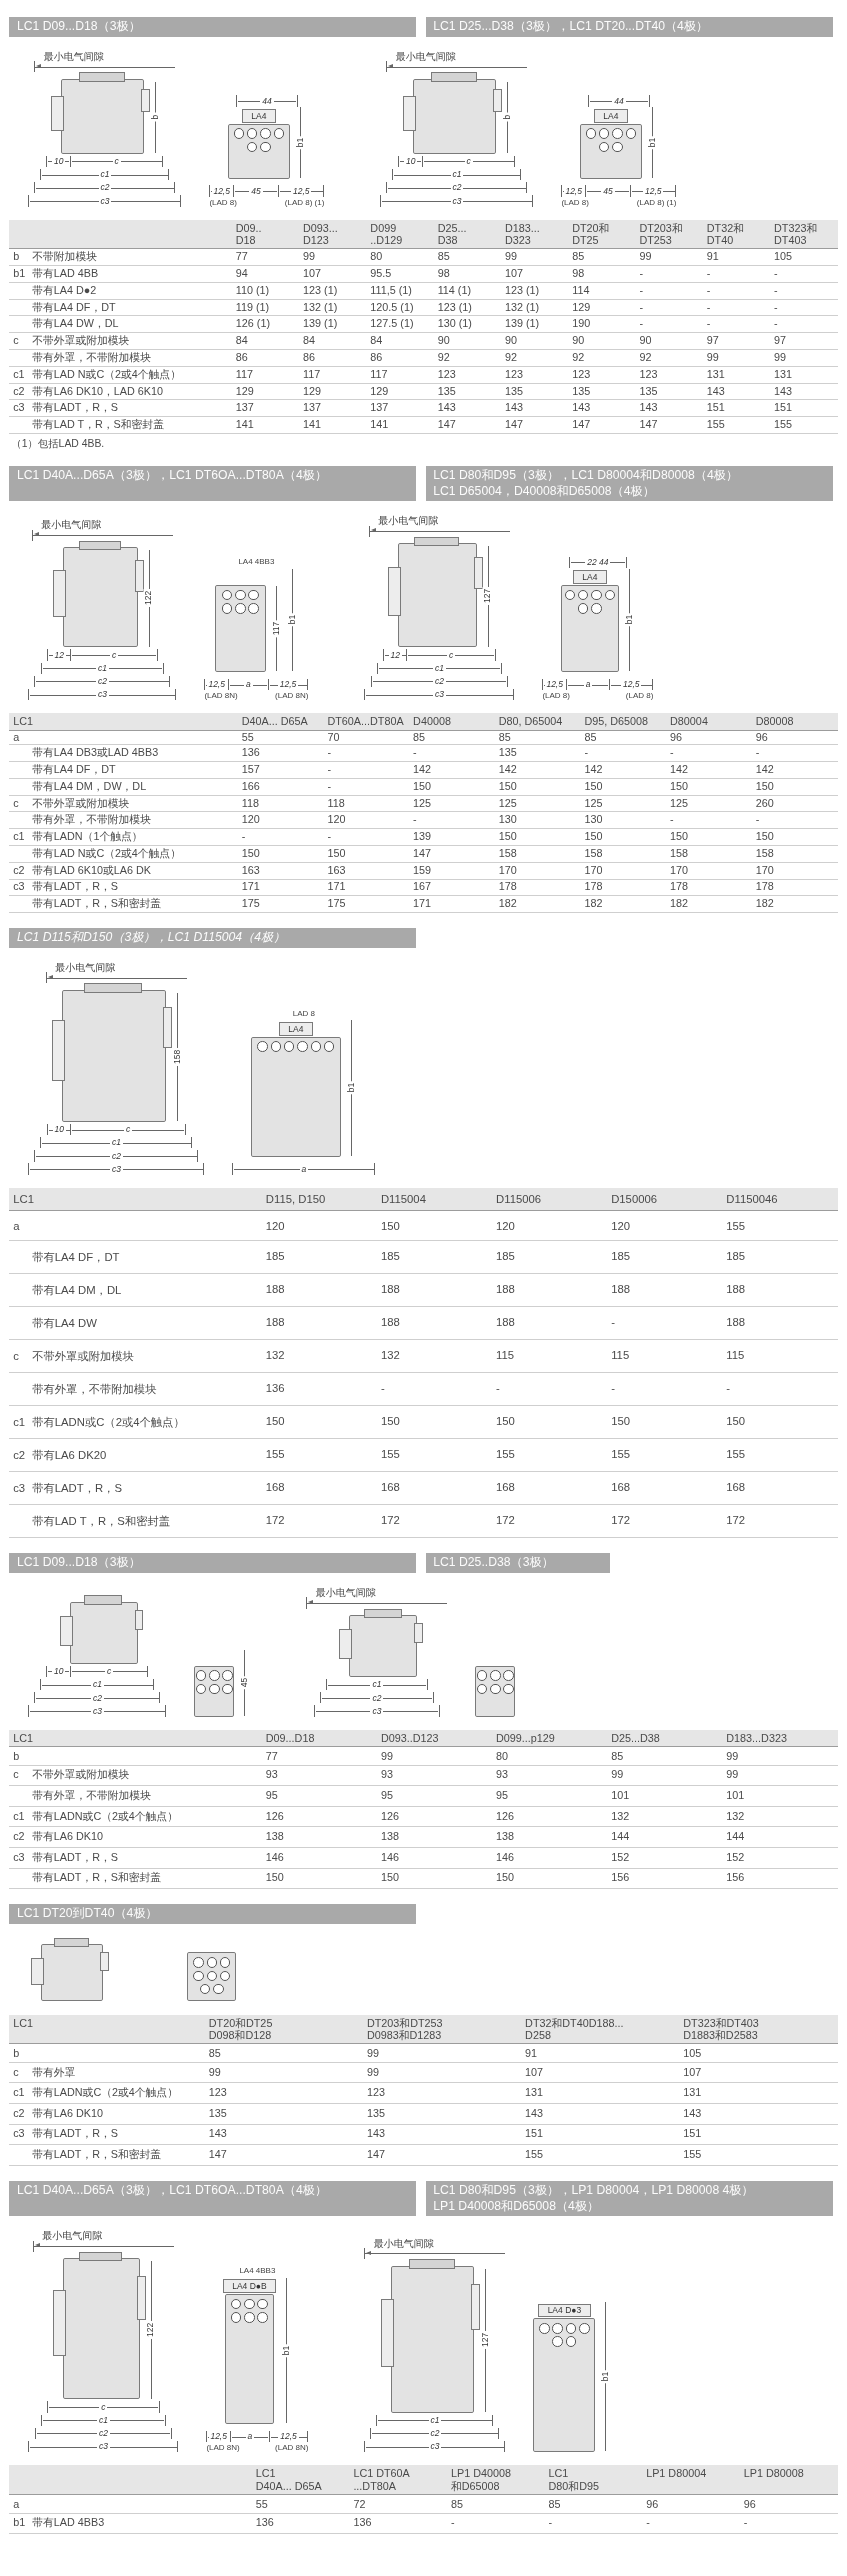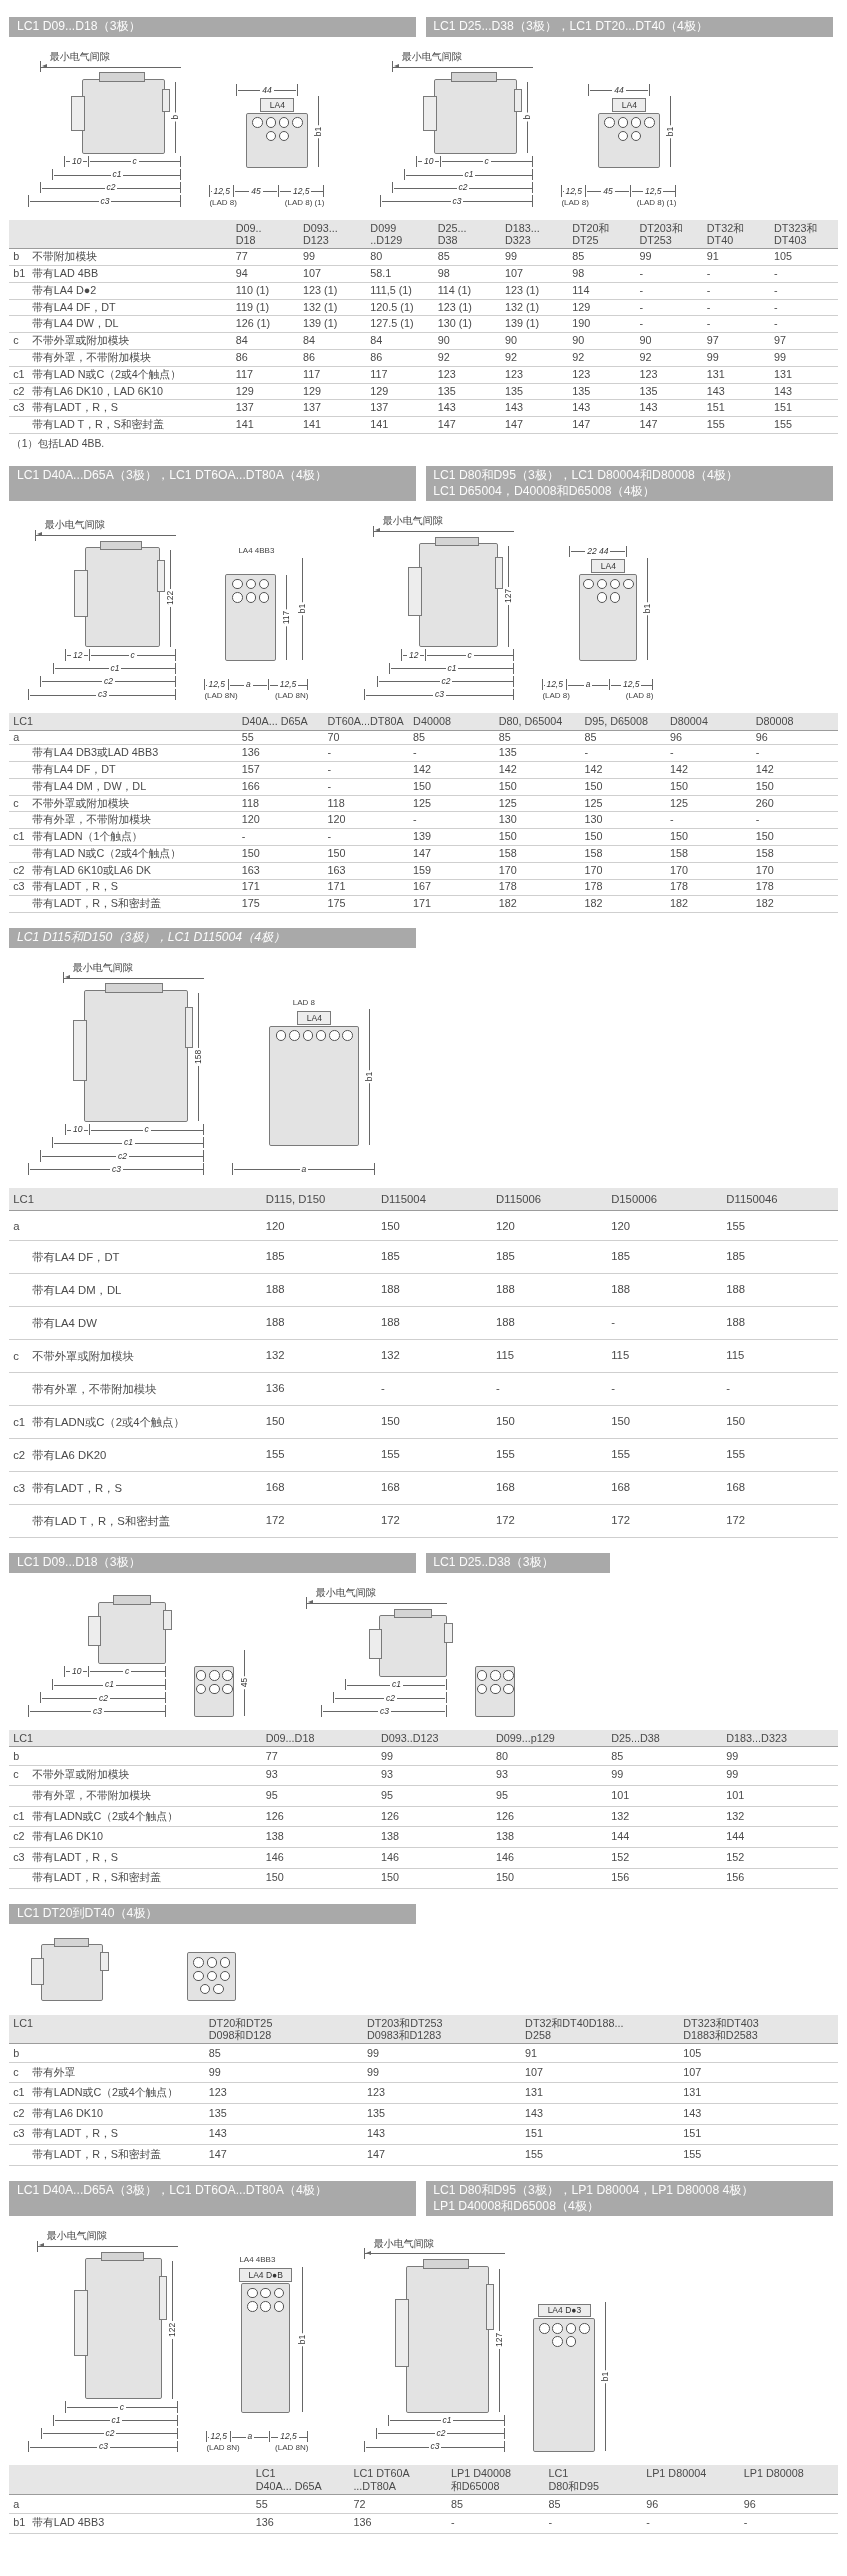--- a/index.html
+++ b/index.html
@@ -3,21 +3,21 @@
 <meta charset="utf-8">
 <style>
   html,body{margin:0;padding:0;background:#fff;}
   body{width:847px;font-family:"Liberation Sans","DejaVu Sans",sans-serif;color:#3c3c3c;}
   #page{box-sizing:border-box;width:847px;padding:17px 9.4px 24.5px 9.4px;}
   section.sec{margin-bottom:15px;}
   .bars{display:flex;gap:9.4px;margin-bottom:7.5px;align-items:stretch;}
   .bar{background:#a9a9a9;color:#fcfcfc;font-size:12.2px;padding:1.9px 7.5px;line-height:1.3;box-sizing:border-box;}
   .figs{display:flex;align-items:flex-end;gap:56px;padding:5.6px 7.5px 11.3px 19px;}
   .figure{display:flex;gap:28px;align-items:flex-end;}
-  .fgroup{display:flex;flex-direction:column;align-items:flex-end;}
+  .fgroup{display:flex;flex-direction:column;align-items:center;}
   .clear{margin-bottom:3.8px;}
   .cl-t{font-size:10px;color:#444;display:block;margin-left:9.4px;}
   .cl-a{width:141px;height:0;border-bottom:0.9px solid #666;position:relative;margin-top:2.8px;}
   .cl-a::before{content:'';position:absolute;left:0;top:-2.8px;border:2.8px solid transparent;border-right:5.6px solid #666;}
   .cl-a::after{content:'';position:absolute;left:0;top:-5.6px;height:11.3px;border-left:0.9px solid #666;}
   .srow{display:flex;align-items:flex-end;gap:4.7px;}
   .sil{position:relative;background:#e3e3e3;border:0.9px solid #7a7a7a;border-radius:1.9px;margin-left:13px;margin-top:7.5px;}
   .sil .s1{position:absolute;left:-11.3px;top:22%;width:11.3px;height:46%;background:#ededed;border:0.9px solid #7a7a7a;}
   .sil .s2{position:absolute;right:-6.6px;top:12%;width:6.6px;height:30%;background:#ededed;border:0.9px solid #7a7a7a;}
   .sil .s3{position:absolute;left:20%;top:-7.5px;width:55%;height:7.5px;background:#d4d4d4;border:0.9px solid #7a7a7a;}
@@ -29,21 +29,21 @@
   .dim::before{content:'';position:absolute;left:0.9px;right:0.9px;top:50%;border-top:0.9px solid #666;}
   .dim + .dim{border-left:0.9px solid #666;}
   .dim-t{position:relative;background:#fff;font-size:8.5px;padding:0 1.9px;color:#333;line-height:1;}
   .frow{display:flex;align-items:flex-end;gap:3.8px;}
   .fcol{display:flex;flex-direction:column;align-items:center;}
   .ftopwrap{align-self:center;}
   .box-above{font-size:8px;color:#444;margin-bottom:1.9px;align-self:center;white-space:nowrap;}
   .la4{border:0.9px solid #7a7a7a;background:#ededed;font-size:8.5px;padding:0.9px 8.5px;margin-bottom:0.9px;color:#333;white-space:nowrap;}
   .fbody{border:0.9px solid #7a7a7a;background:#e3e3e3;display:flex;flex-wrap:wrap;align-content:flex-start;justify-content:center;gap:2.8px;padding-top:3.8px;border-radius:1.9px;box-sizing:border-box;}
   .term{width:8.5px;height:8.5px;border:0.9px solid #555;border-radius:50%;background:#fff;}
-  .fbot{margin-top:16px;}
+  .fbot{margin-top:5px;}
   .notes{display:flex;justify-content:space-between;font-size:8px;color:#444;margin-top:0.9px;width:100%;white-space:nowrap;gap:5.6px;}
   table.dt{border-collapse:collapse;width:100%;margin-top:1.9px;table-layout:fixed;}
   .dt th,.dt td{text-align:left;font-weight:normal;vertical-align:top;}
   .dt thead th{background:#e6e6e6;font-size:10.8px;color:#4a4a4a;padding:1.9px 3.8px;line-height:1.15;}
   .dt td{font-size:10.8px;color:#4a4a4a;padding:0.9px 3.8px;border-bottom:0.9px solid #cfcfcf;}
   .dt tr.gs td{border-top:1.4px solid #9c9c9c;}
   .dt td.lbl{white-space:nowrap;overflow:hidden;}
   .key{display:inline-block;min-width:19px;}
   .dt.tall td{padding:8.5px 3.8px 8.5px 3.8px;font-size:11.3px;}
   .dt.tall thead th{padding:4.7px 3.8px;font-size:11.3px;}
@@ -257,21 +257,21 @@
               <td class="val">99</td>
               <td class="val">85</td>
               <td class="val">99</td>
               <td class="val">91</td>
               <td class="val">105</td>
             </tr>
             <tr class="row gs">
               <td class="lbl"><span class="key">b1</span><span class="ltext">带有LAD 4BB</span></td>
               <td class="val">94</td>
               <td class="val">107</td>
-              <td class="val">58.1</td>
+              <td class="val">95.5</td>
               <td class="val">98</td>
               <td class="val">107</td>
               <td class="val">98</td>
               <td class="val">-</td>
               <td class="val">-</td>
               <td class="val">-</td>
             </tr>
             <tr class="row">
               <td class="lbl"><span class="key"></span><span class="ltext">带有LA4 D●2</span></td>
               <td class="val">110 (1)</td>

